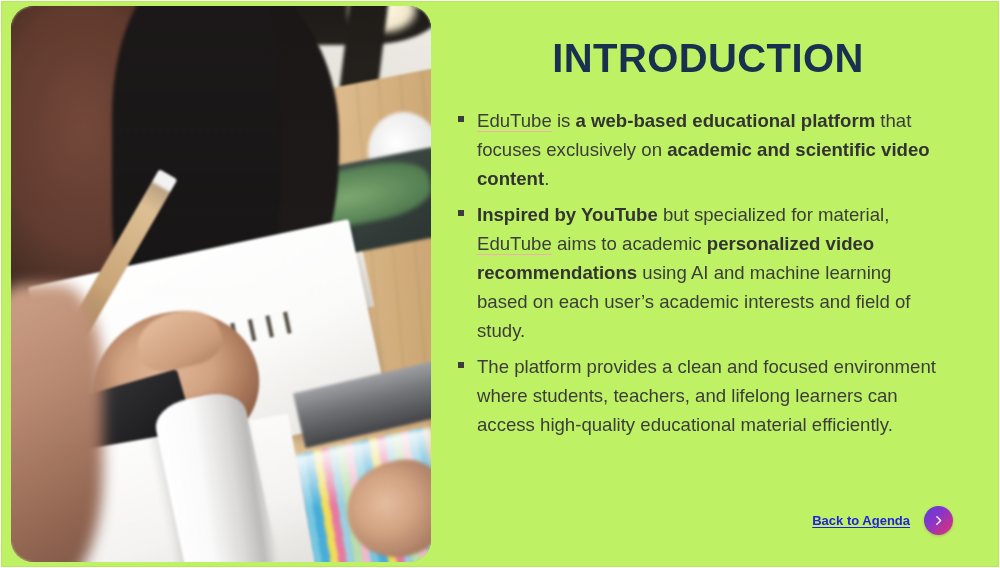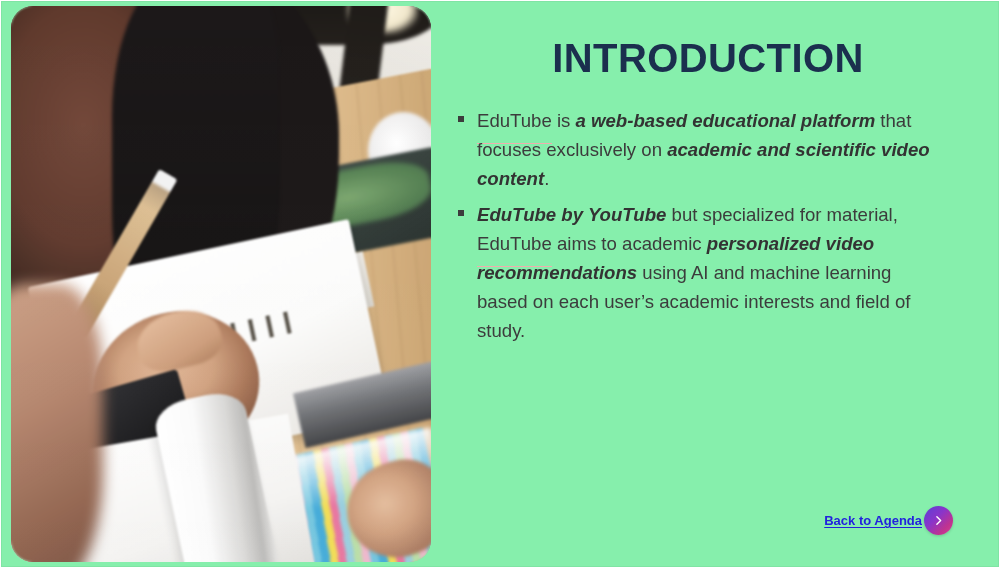--- a/index.html
+++ b/index.html
@@ -12,21 +12,21 @@
     height: 568px;
     overflow: hidden;
     font-family: "Liberation Sans", sans-serif;
   }
 
   
   .slide {
     position: relative;
     width: 1000px;
     height: 568px;
-    background: #86efac;
+    background: #bef264;
     box-sizing: border-box;
     border: 1px solid #ffffff;
     overflow: hidden;
   }
   .slide::after {
     content: "";
     position: absolute;
     inset: 0;
     pointer-events: none;
     box-shadow: inset 0 0 0 1px rgba(0,0,0,0.045);
@@ -338,34 +338,34 @@
     font-family: "Liberation Sans", sans-serif;
   }
   .bullet .marker {
     position: absolute;
     left: 3px;
     top: 10px;
     width: 6px;
     height: 6px;
     background: #3c3c3c;
   }
-  .bullet b { font-weight: 700; color: #333333; font-style: italic; }
+  .bullet b { font-weight: 700; color: #333333; }
   .sp {
     border-bottom: 1.6px solid #f0aeae;
-    padding-bottom: 12px;
+    padding-bottom: 0px;
   }
 
   
   .footer {
     position: absolute;
     right: 48px;
     bottom: 34px;
     display: flex;
     align-items: center;
-    gap: 2px;
+    gap: 14px;
   }
   .back-link {
     font-size: 13px;
     font-weight: 700;
     color: #2222dd;
     text-decoration: underline;
     text-underline-offset: 2px;
     cursor: pointer;
     font-family: "Liberation Sans", sans-serif;
   }
@@ -423,23 +423,26 @@
 
     <div class="title">INTRODUCTION</div>
 
     <div class="bullets">
 
       <div class="bullet">
         <span class="marker"></span><span class="sp">EduTube</span><span> is </span><b>a web-based educational platform</b><span> that focuses exclusively on </span><b>academic and scientific video content</b><span>.</span>
       </div>
 
       <div class="bullet">
-        <span class="marker"></span><b>EduTube by YouTube</b><span> but specialized for material, </span><span class="sp">EduTube</span><span> aims to academic </span><b>personalized video recommendations</b><span> using AI and machine learning based on each user’s academic interests and field of study.</span>
+        <span class="marker"></span><b>Inspired by YouTube</b><span> but specialized for material, </span><span class="sp">EduTube</span><span> aims to academic </span><b>personalized video recommendations</b><span> using AI and machine learning based on each user’s academic interests and field of study.</span>
       </div>
 
+      <div class="bullet">
+        <span class="marker"></span><span>The platform provides a clean and focused environment where students, teachers, and lifelong learners can access high-quality educational material efficiently.</span>
+      </div>
 
     </div>
 
     <div class="footer">
       <a class="back-link">Back to Agenda</a>
       <div class="next-btn">
         <svg width="13" height="13" viewBox="0 0 24 24">
           <path d="M9 5 L16 12 L9 19" fill="none" stroke="#ffffff" stroke-width="2.6" stroke-linecap="round" stroke-linejoin="round"></path>
         </svg>
       </div>

